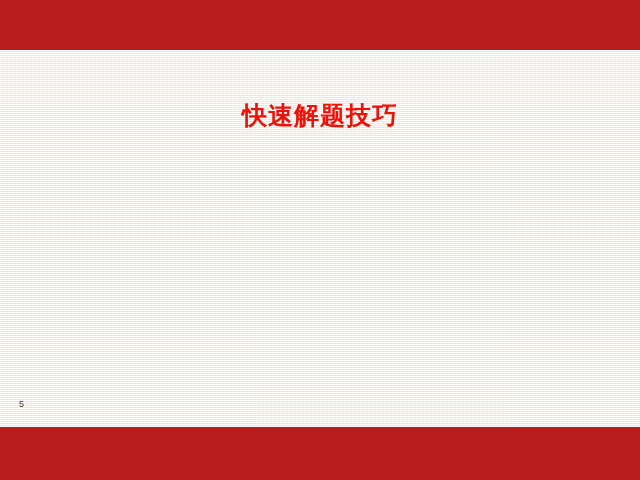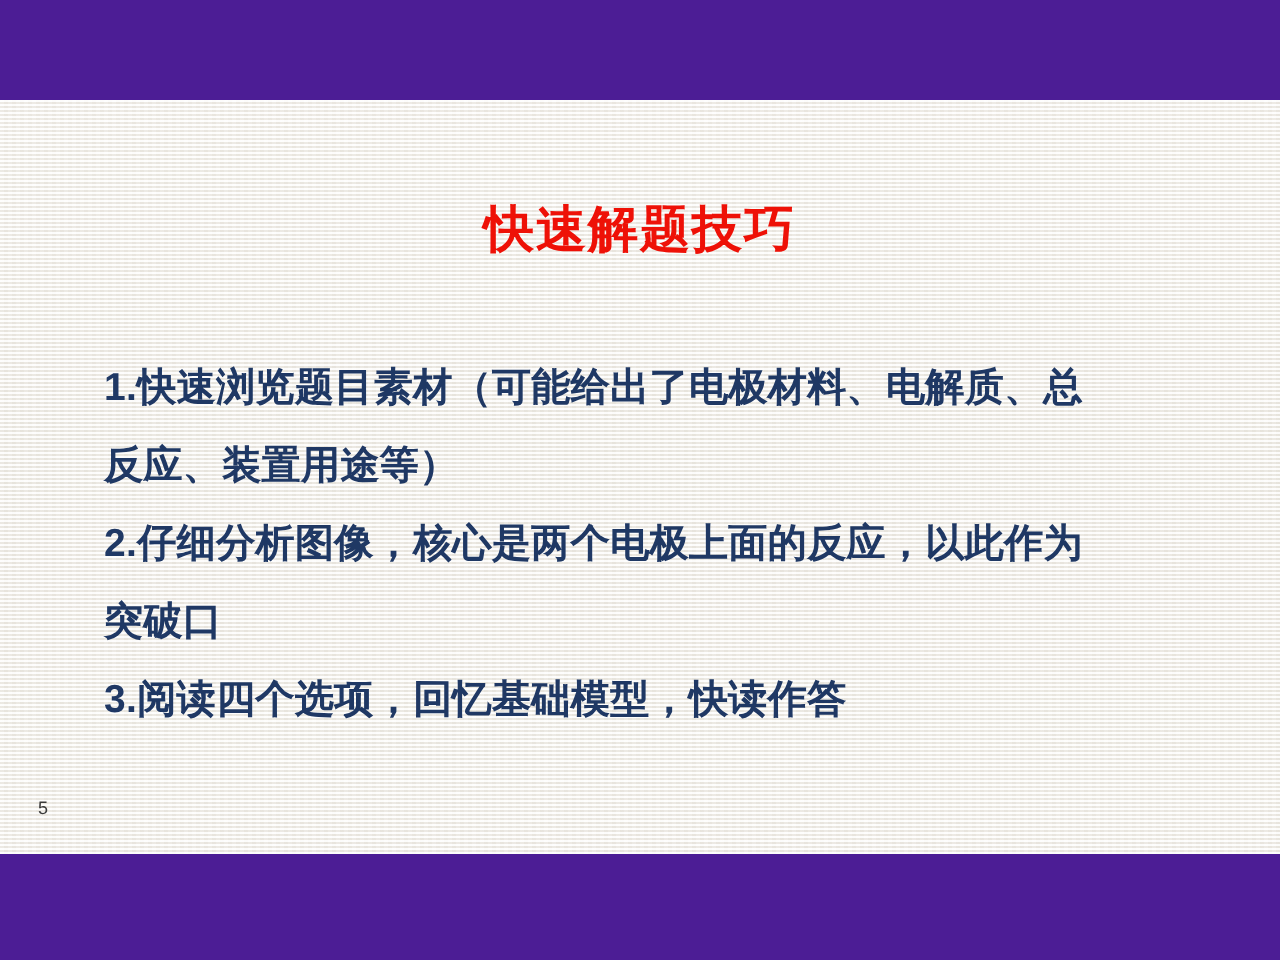--- a/index.html
+++ b/index.html
@@ -11,21 +11,21 @@
     width: 640px;
     height: 480px;
     overflow: hidden;
     font-family: "Liberation Sans", "DejaVu Sans", sans-serif;
   }
 
   .viewer {
     position: relative;
     width: 640px;
     height: 480px;
-    background: #4c1d95;
+    background: #b91c1c;
   }
 
   
   .slide {
     position: absolute;
     left: 0;
     top: 50px;
     width: 640px;
     height: 377px;
     background-color: #f1efea;
@@ -111,25 +111,18 @@
 <div class="viewer">
 
   <div class="slide">
 
     <div class="slide-texture"></div>
 
     <div class="slide-content">
 
       <div class="slide-title">快速解题技巧</div>
 
-      <div class="body-block">
-        <div class="body-line">1.快速浏览题目素材（可能给出了电极材料、电解质、总</div>
-        <div class="body-line">反应、装置用途等）</div>
-        <div class="body-line">2.仔细分析图像，核心是两个电极上面的反应，以此作为</div>
-        <div class="body-line">突破口</div>
-        <div class="body-line">3.阅读四个选项，回忆基础模型，快读作答</div>
-      </div>
 
       <div class="page-number">5</div>
 
     </div>
   </div>
 </div>
 
 </body></html>

